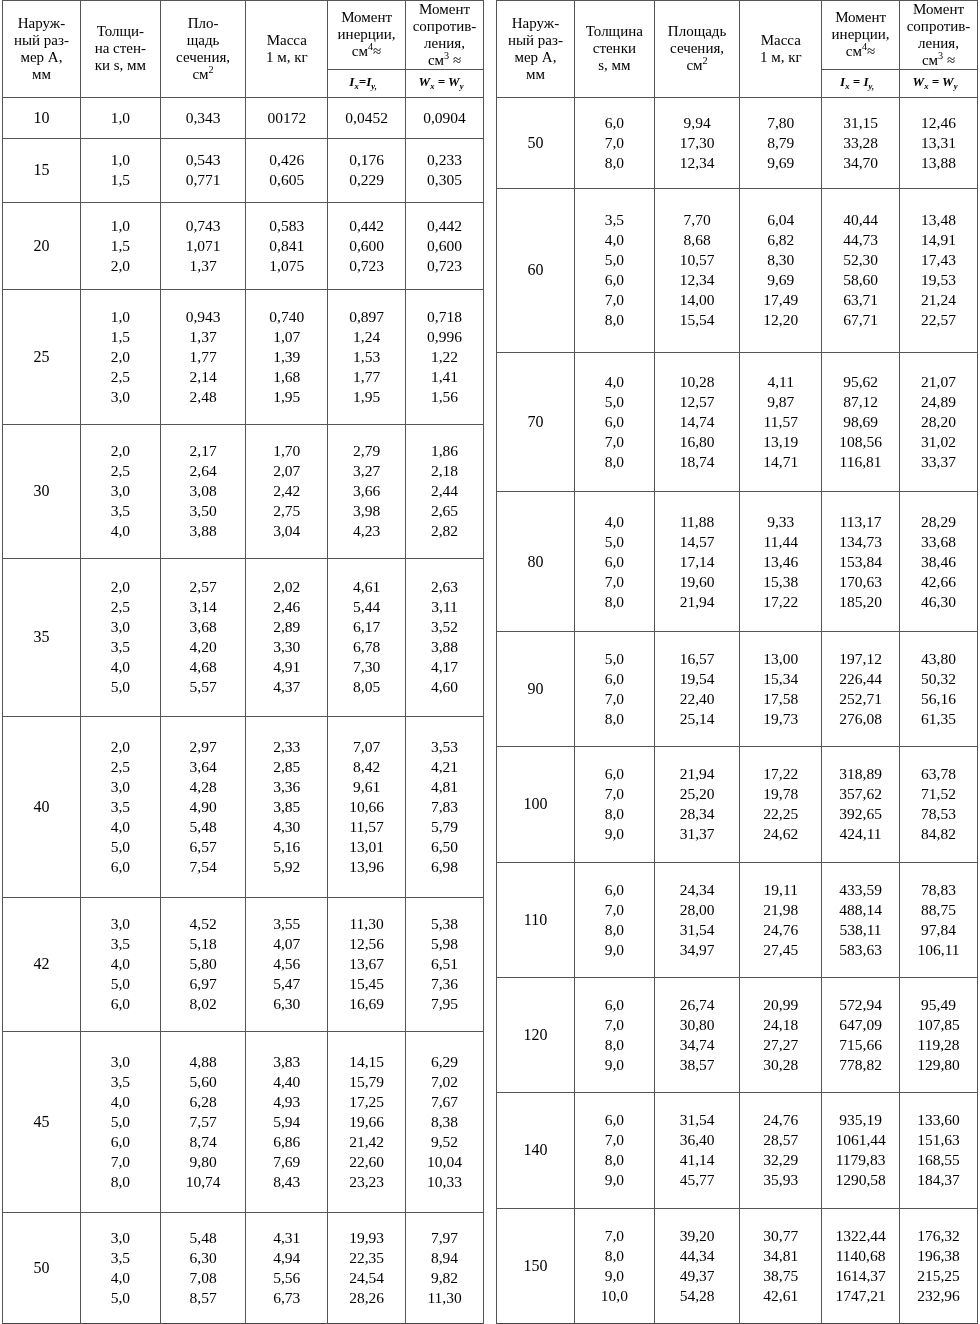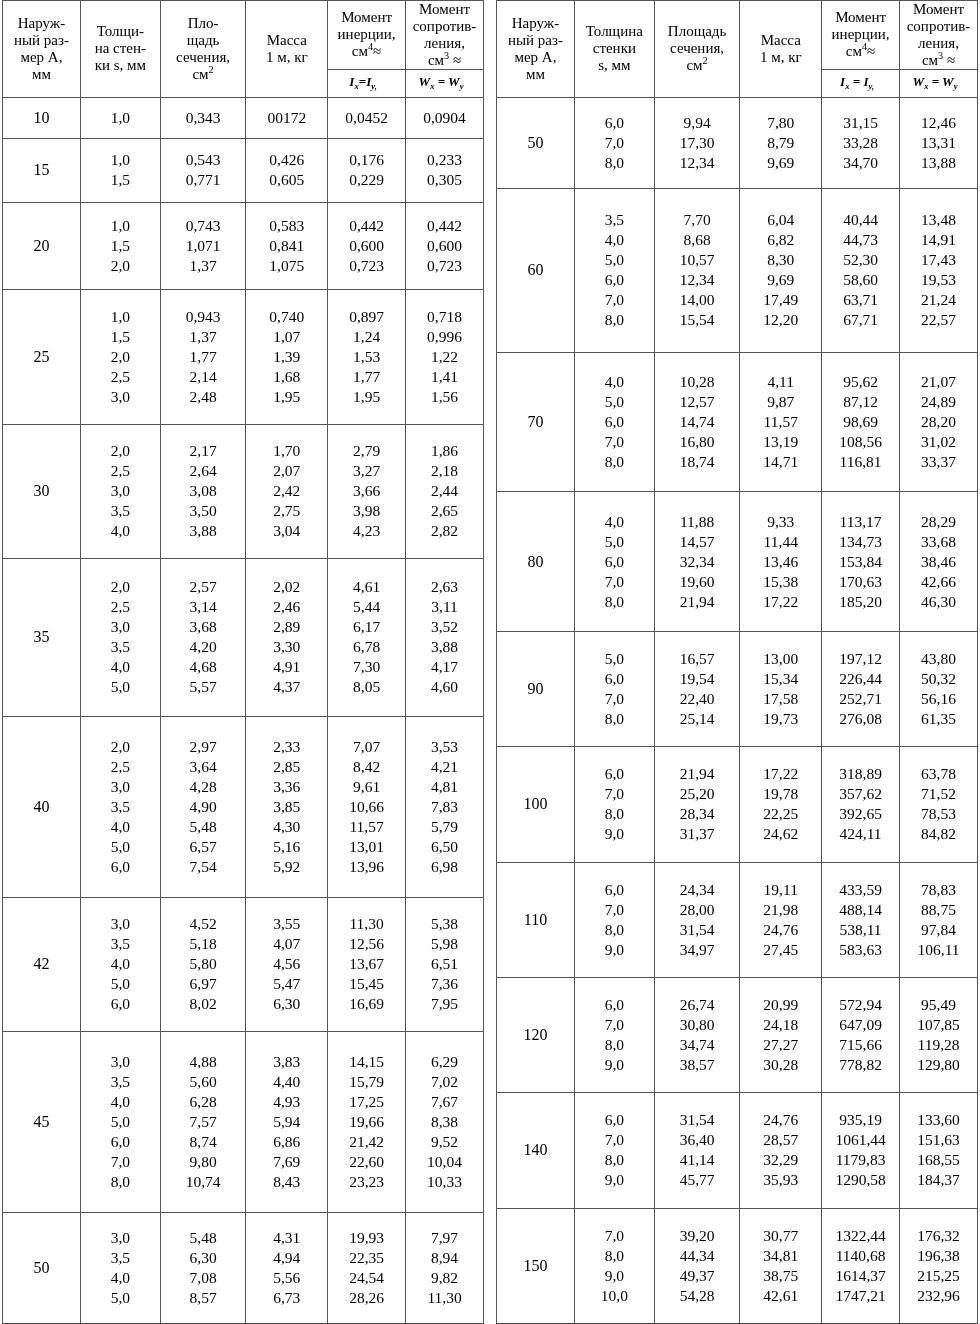--- a/index.html
+++ b/index.html
@@ -823,21 +823,21 @@
                 <span>5,0</span>
                 <span>6,0</span>
                 <span>7,0</span>
                 <span>8,0</span>
               </div>
             </td>
             <td>
               <div class="stack">
                 <span>11,88</span>
                 <span>14,57</span>
-                <span>32,34</span>
+                <span>17,14</span>
                 <span>19,60</span>
                 <span>21,94</span>
               </div>
             </td>
             <td>
               <div class="stack">
                 <span>9,33</span>
                 <span>11,44</span>
                 <span>13,46</span>
                 <span>15,38</span>

